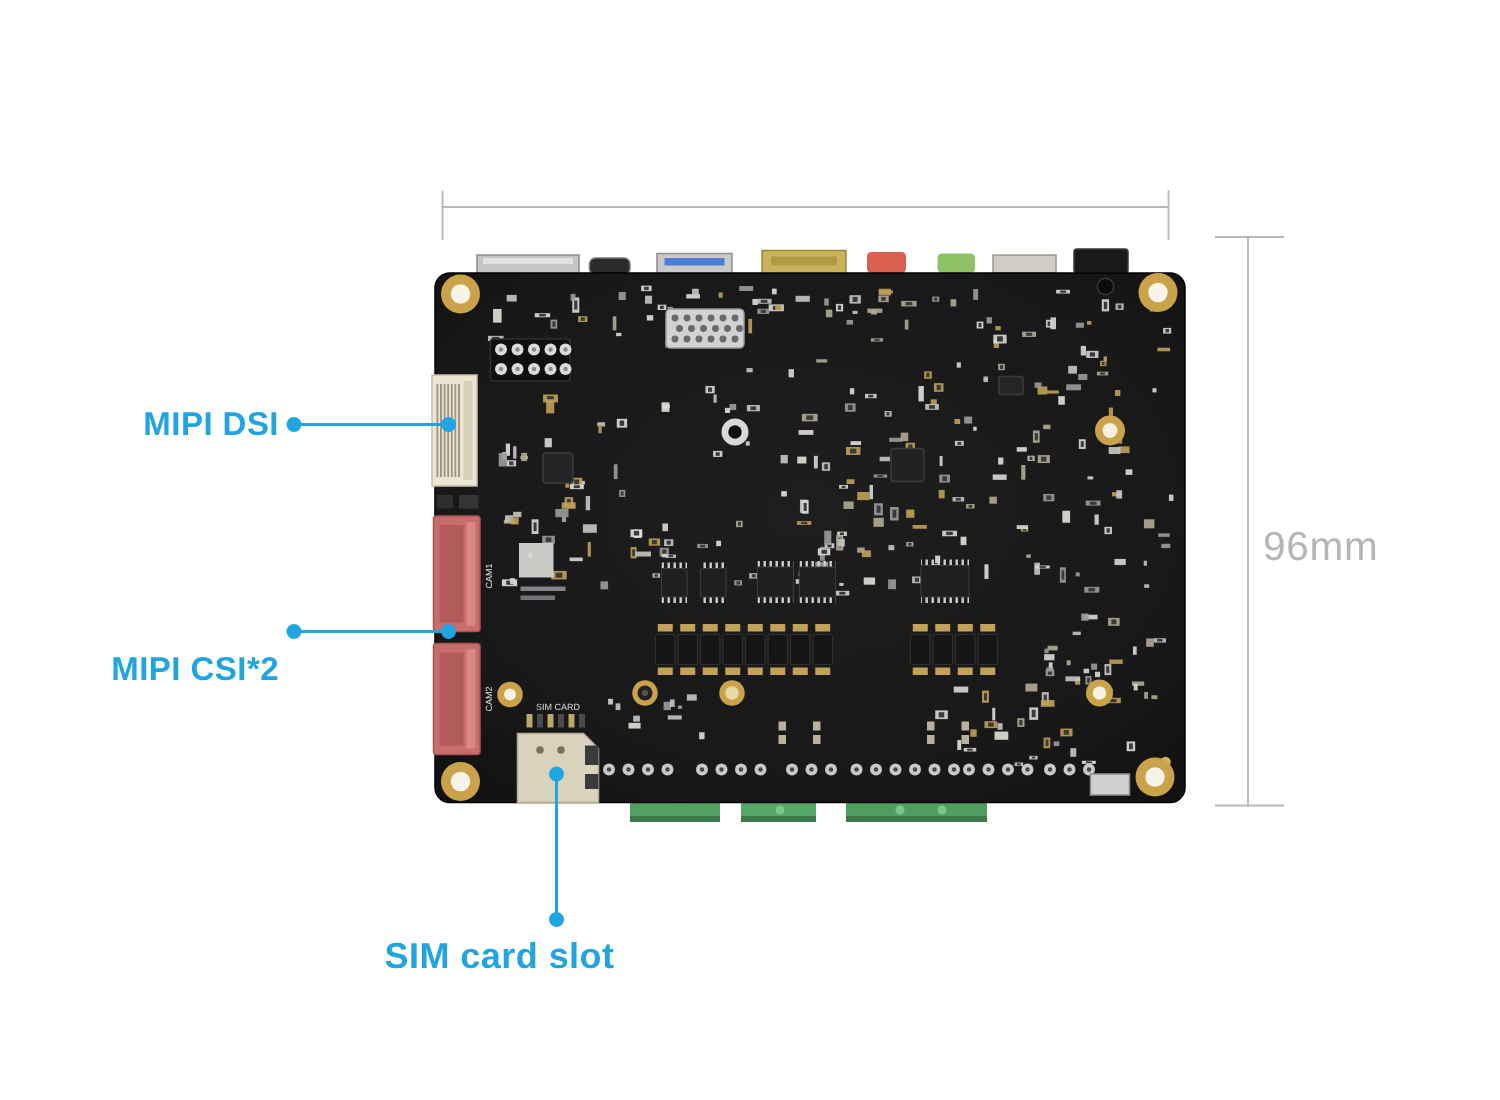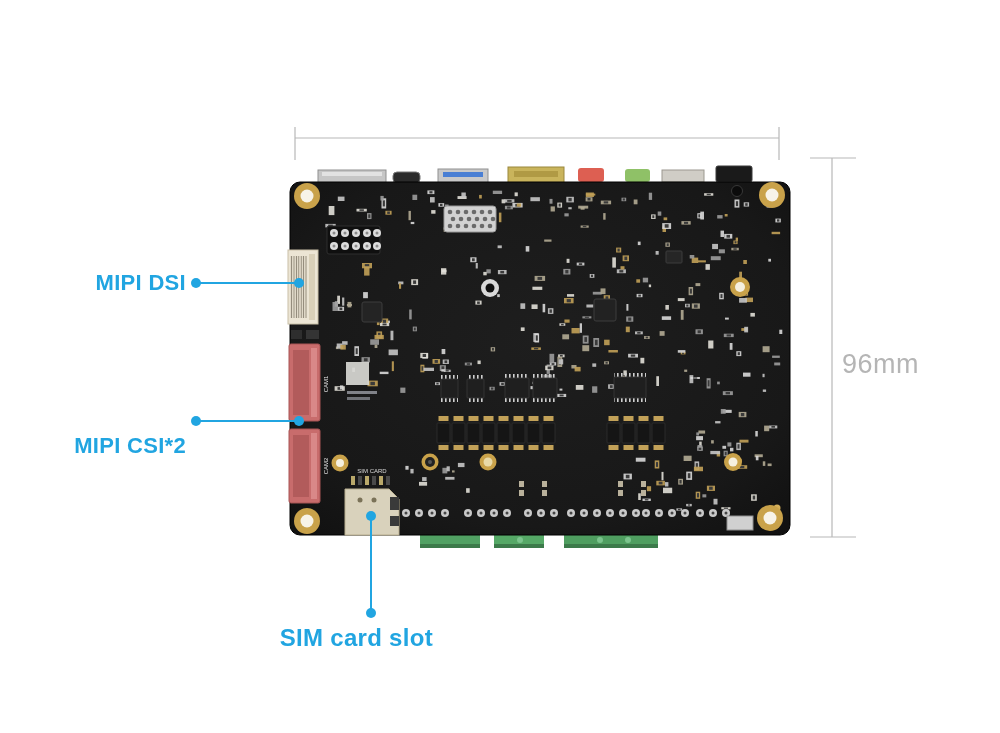--- a/index.html
+++ b/index.html
@@ -4,21 +4,21 @@
 <style>
   html,body{margin:0;padding:0;background:#ffffff;}
   .stage{position:relative;width:1000px;height:733px;background:#ffffff;overflow:hidden;
          font-family:"Liberation Sans",sans-serif;}
   .stage svg{position:absolute;left:0;top:0;}
   .label{position:absolute;white-space:nowrap;}
   .callout{color:#21a5e1;font-weight:600;font-size:22px;letter-spacing:.3px;}
   .dim{color:#b5b5b5;font-weight:400;font-size:27px;letter-spacing:.5px;}
   #lbl-dsi{right:814px;top:270px;}
   #lbl-csi{right:814px;top:408px;margin-top:25px;}
-  #lbl-sim{left:233px;top:624px;width:200px;text-align:right;font-size:24px;}
+  #lbl-sim{left:233px;top:624px;width:200px;text-align:center;font-size:24px;}
   #lbl-w{left:437px;top:104px;width:200px;text-align:center;}
   #lbl-h{left:842px;top:349px;}
 </style>
 </head>
 <body>
 
 <div class="stage">
 
 <svg width="1000" height="733" viewBox="0 0 1000 733">
   <defs>

